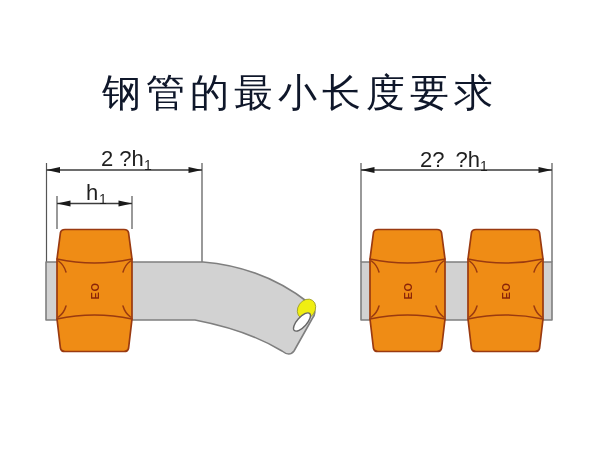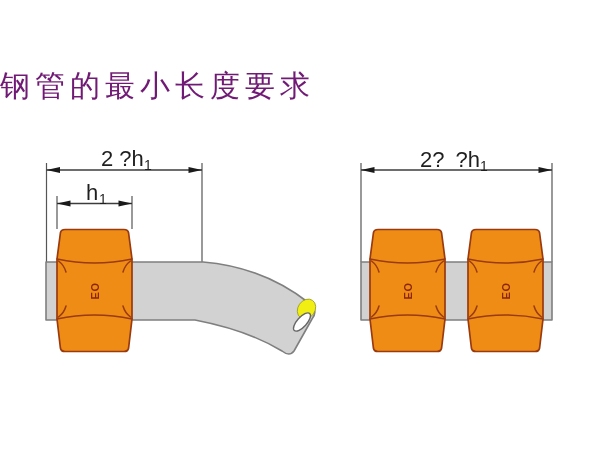--- a/index.html
+++ b/index.html
@@ -1,20 +1,20 @@
 <!DOCTYPE html>
 <html><head>
 <meta charset="utf-8">
 <style>
   html,body{margin:0;padding:0;background:#ffffff;}
   .canvas{position:relative;width:600px;height:450px;background:#ffffff;overflow:hidden;
           font-family:"Liberation Sans",sans-serif;}
-  .page-title{position:absolute;top:66px;left:0;width:600px;text-align:left;
+  .page-title{position:absolute;top:66px;left:0;width:600px;text-align:center;
               font-family:"Liberation Serif","DejaVu Serif",serif;
-              font-size:30px;font-weight:500;letter-spacing:5px;color:#701a75;white-space:nowrap;}
+              font-size:39px;font-weight:500;letter-spacing:5px;color:#0f172a;white-space:nowrap;}
   svg{position:absolute;top:0;left:0;}
   .dim-text{font-family:"Liberation Sans",sans-serif;font-size:22px;fill:#1f1f1f;}
   .dim-sub{font-family:"Liberation Sans",sans-serif;font-size:14px;fill:#1f1f1f;}
   .dim-line{stroke:#3c3c3c;stroke-width:1.3;}
   .ext-line{stroke:#565656;stroke-width:1.2;}
   .arrow{fill:#1a1a1a;stroke:none;}
   .nut-body{stroke:#9a3a10;stroke-width:1.7;stroke-linejoin:round;}
   .nut-line{stroke:#9a3a10;stroke-width:1.5;fill:none;stroke-linecap:round;}
   .pipe{stroke:#7f7f7f;stroke-width:1.6;stroke-linejoin:round;}
   .bore{fill:#ffffff;stroke:#666666;stroke-width:1.4;}

